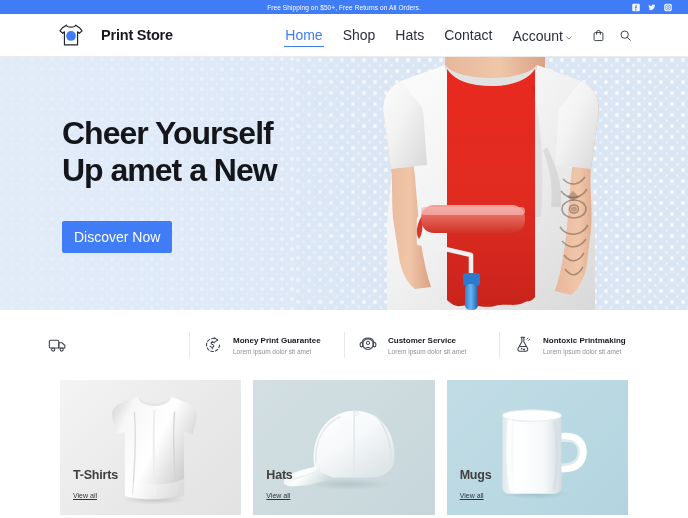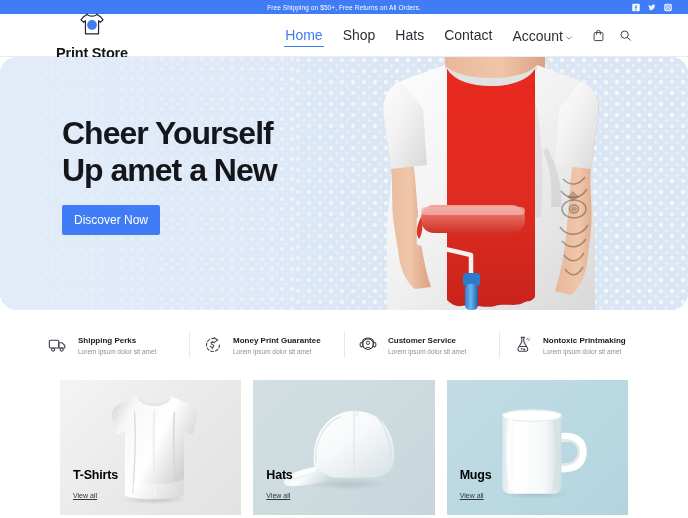--- a/index.html
+++ b/index.html
@@ -43,21 +43,21 @@
 
   
   .header {
     height:43px;
     background:#ffffff;
     display:flex;
     align-items:center;
     padding:0 18px 0 56px;
     border-bottom:1px solid #ececec;
   }
-  .brand { display:flex; align-items:center; gap:6px;flex-direction:column; }
+  .brand { display:flex; align-items:center; gap:15px; }
   .logo-mark { width:30px; height:30px; position:relative; }
   .logo-mark svg { display:block; }
   .brand-name {
     font-size:14.5px;
     font-weight:bold;
     letter-spacing:-.2px;
     color:#16181d;
   }
 
   .nav {
@@ -97,21 +97,20 @@
   }
   .nav-icon { width:13px; height:13px; cursor:pointer; color:#2b3038; }
   .nav-icon svg { display:block; }
 
   
   .hero {
     position:relative;
     height:253px;
     background:#dbe6f5;
     overflow:hidden;
-    border-radius:17px;
   }
   .hero-pattern {
     position:absolute; inset:0;
     background-color:#dde7f6;
     background-image:
       radial-gradient(circle at 2px 2px, rgba(255,255,255,.85) 1.6px, transparent 1.9px),
       radial-gradient(circle at 7px 7px, rgba(255,255,255,.5) 1.2px, transparent 1.6px);
     background-size:10px 10px, 10px 10px;
   }
   .hero-wash {
@@ -131,24 +130,24 @@
   }
   .hero-title {
     font-size:32px;
     line-height:1.15;
     font-weight:bold;
     letter-spacing:-1px;
     color:#14161b;
   }
   .hero-cta {
     display:inline-block;
-    margin-top:16px;
+    margin-top:32px;
     background:#3f7cf5;
     color:#ffffff;
-    font-size:12px;
+    font-size:14px;
     padding:8px 12px;
     border:none;
     border-radius:2px;
     cursor:pointer;
     font-family:inherit;
   }
 
   
   .features {
     height:70px;
@@ -202,21 +201,21 @@
   .card-art { position:absolute; inset:0; }
   .card-text {
     position:absolute;
     left:13px;
     bottom:13px;
     z-index:4;
   }
   .card-title {
     font-size:12.5px;
     font-weight:bold;
-    color:#000000;
+    color:#404040;
     letter-spacing:-.2px;
     margin-bottom:2px;
   }
   .card-link {
     font-size:7px;
     color:#2f3views;
     color:#2f343c;
     text-decoration:underline;
     cursor:pointer;
     display:inline-block;
@@ -402,24 +401,20 @@
 
   <div class="feature">
     <span class="feature-icon">
       <svg viewBox="0 0 24 24" width="20" height="20">
         <rect x="1.6" y="6.2" width="11.4" height="9.4" rx="1.6" fill="none" stroke="#3d424b" stroke-width="1.3"></rect>
         <path d="M13 9.2h3.6l3.6 3.4v3h-7.2z" fill="none" stroke="#3d424b" stroke-width="1.3" stroke-linejoin="round"></path>
         <circle cx="6.2" cy="17.4" r="1.9" fill="none" stroke="#3d424b" stroke-width="1.3"></circle>
         <circle cx="16.4" cy="17.4" r="1.9" fill="none" stroke="#3d424b" stroke-width="1.3"></circle>
       </svg>
     </span>
-    <div class="feature-copy">
-      <div class="feature-title">Shipping Perks</div>
-      <div class="feature-sub">Lorem ipsum dolor sit amet</div>
-    </div>
   </div>
 
   <div class="feature">
     <span class="feature-icon">
       <svg viewBox="0 0 24 24" width="20" height="20">
         <path d="M19.8 12a7.8 7.8 0 1 1-2.6-5.8" fill="none" stroke="#3d424b" stroke-width="1.3" stroke-linecap="round" stroke-dasharray="3.4 2.4"></path>
         <path d="M13.4 3.1 L17.6 6.1 L13.8 8.6" fill="none" stroke="#3d424b" stroke-width="1.3" stroke-linecap="round" stroke-linejoin="round"></path>
         <path d="M13.6 9.5c-.6-.8-1.6-1.2-2.6-1-1.5.3-1.8 2-.3 2.5 1.5.5 2.3.8 2.3 2s-1.3 1.9-2.6 1.6c-.8-.2-1.4-.6-1.8-1.2" fill="none" stroke="#3d424b" stroke-width="1.25" stroke-linecap="round"></path>
         <path d="M11.1 7.6v1.0 M11.1 15.5v1.1" stroke="#3d424b" stroke-width="1.25" stroke-linecap="round"></path>
       </svg>

